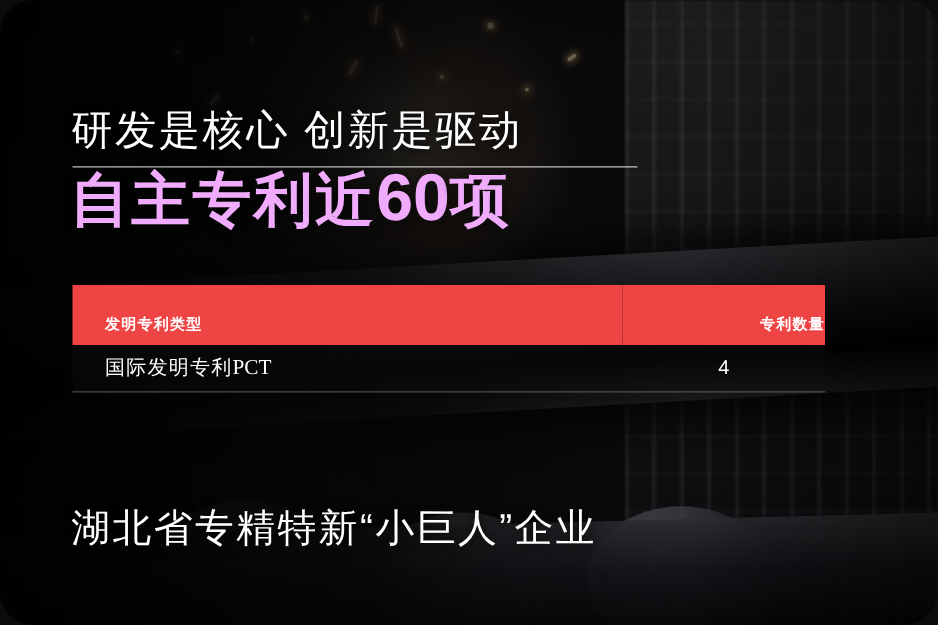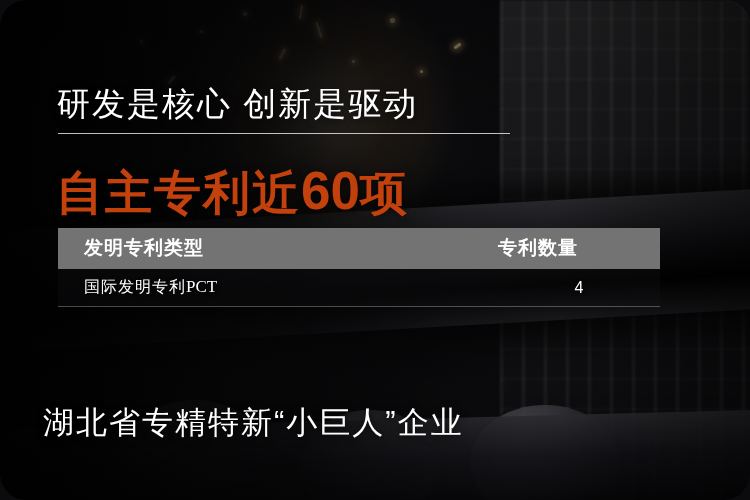--- a/index.html
+++ b/index.html
@@ -79,54 +79,54 @@
     position:absolute;left:57px;top:82px;
     color:#ffffff;font-size:33px;letter-spacing:2px;font-weight:400;
     text-shadow:0 2px 8px rgba(0,0,0,.85);
     white-space:nowrap;
   }
   .rule{
     position:absolute;left:58px;top:133px;width:452px;height:1px;
     background:rgba(255,255,255,.75);
   }
   .bigline{
-    position:absolute;left:56px;top:160px;white-space:nowrap;
-    font-size:47px;font-weight:700;color:#c2410c;letter-spacing:2px;
+    position:absolute;left:56px;top:128px;white-space:nowrap;
+    font-size:47px;font-weight:700;color:#f0abfc;letter-spacing:2px;
     text-shadow:0 2px 10px rgba(0,0,0,.7);
   }
   .bigline .num{font-size:53px;letter-spacing:0;}
 
   
   .tbl{
     position:absolute;left:58px;top:228px;width:602px;
     border-collapse:collapse;table-layout:fixed;
   }
   .tbl .c1{width:440px;}
   .tbl .c2{width:162px;}
   .tbl thead th{
-    background:#737373;color:#fff;font-size:19px;font-weight:700;
-    padding:7px 0 8px 0;letter-spacing:1px;
+    background:#ef4444;color:#fff;font-size:12px;font-weight:700;
+    padding:23px 0 8px 0;letter-spacing:1px;
   }
   .tbl thead th.t1{text-align:left;padding-left:26px;}
-  .tbl thead th.t2{text-align:left;}
+  .tbl thead th.t2{text-align:right;}
   .tbl tbody td{
     color:#ffffff;font-size:16px;font-weight:400;
     padding:8px 0 8px 0;
     border-bottom:1px solid rgba(255,255,255,.28);
     background:rgba(20,20,24,.30);
     text-shadow:0 1px 4px rgba(0,0,0,.8);
   }
   .tbl tbody tr:nth-child(even) td{background:rgba(20,20,24,.16);}
   .tbl tbody td.n{text-align:left;padding-left:26px;}
   .tbl tbody td.n .zh{letter-spacing:1px;}
   .tbl tbody td.n .en{margin-left:0;font-family:"Liberation Serif","DejaVu Serif",serif;font-size:17px;}
   .tbl tbody td.v{text-align:center;font-size:16px;}
 
   .footline{
-    position:absolute;left:43px;top:402px;white-space:nowrap;
+    position:absolute;left:57px;top:402px;white-space:nowrap;
     color:#ffffff;font-size:31px;letter-spacing:2px;
     text-shadow:0 2px 9px rgba(0,0,0,.9);
   }
 </style>
 </head>
 <body>
 
 <div class="poster">
 
   <div class="bg">

